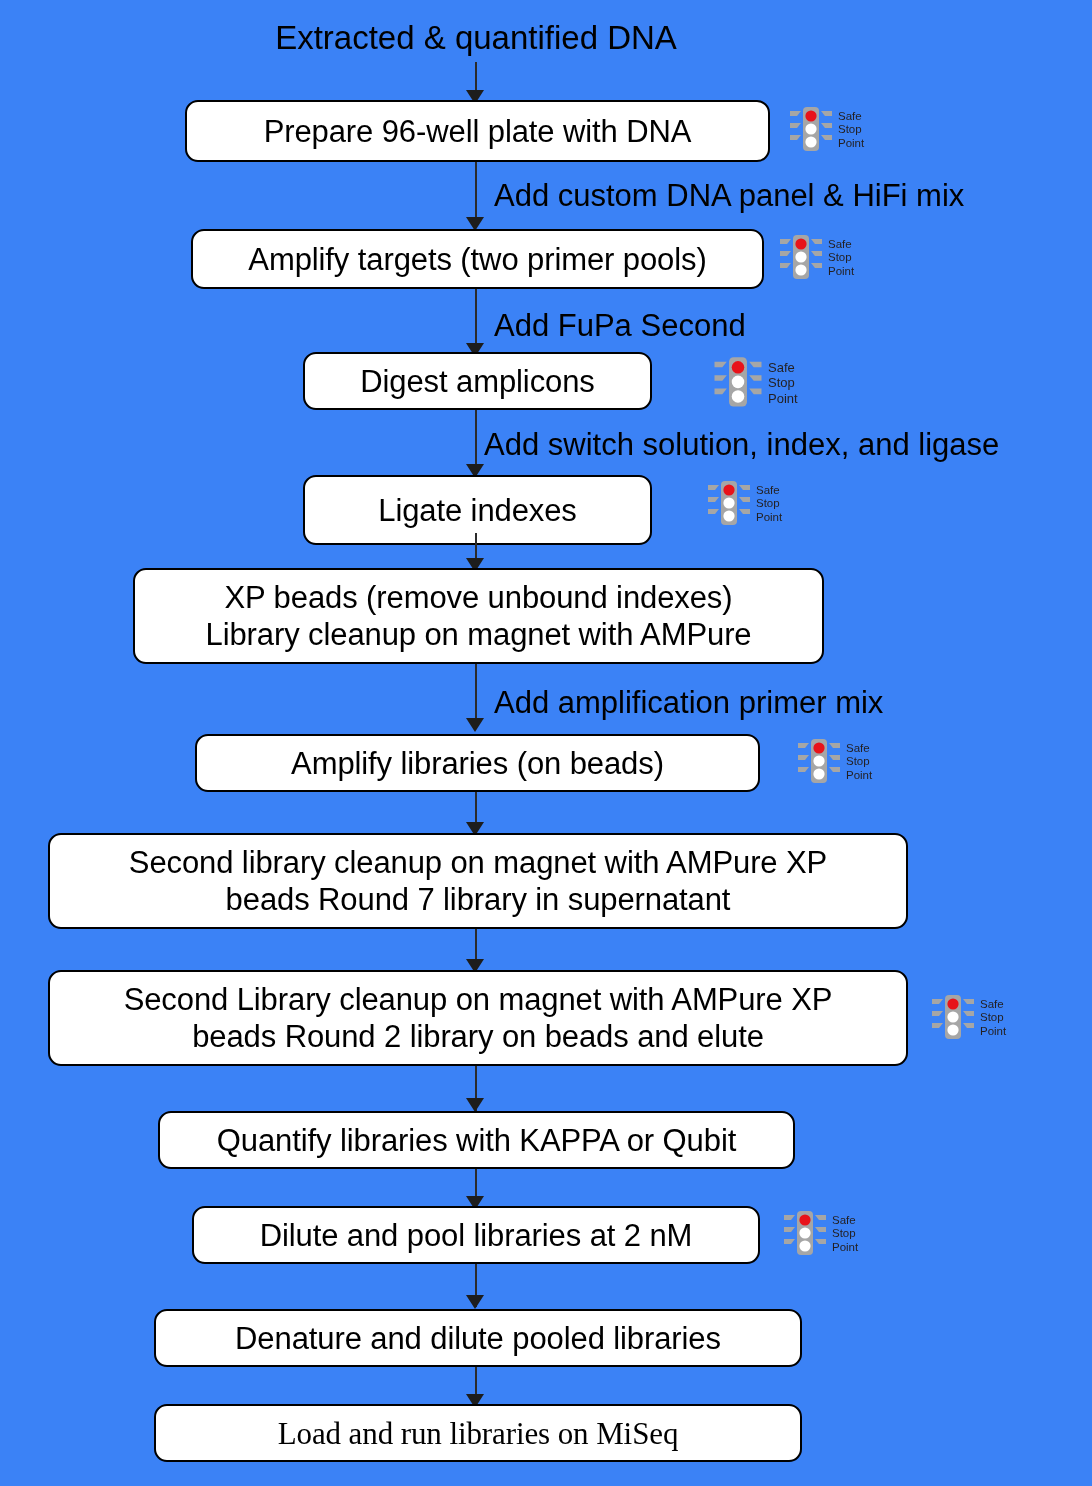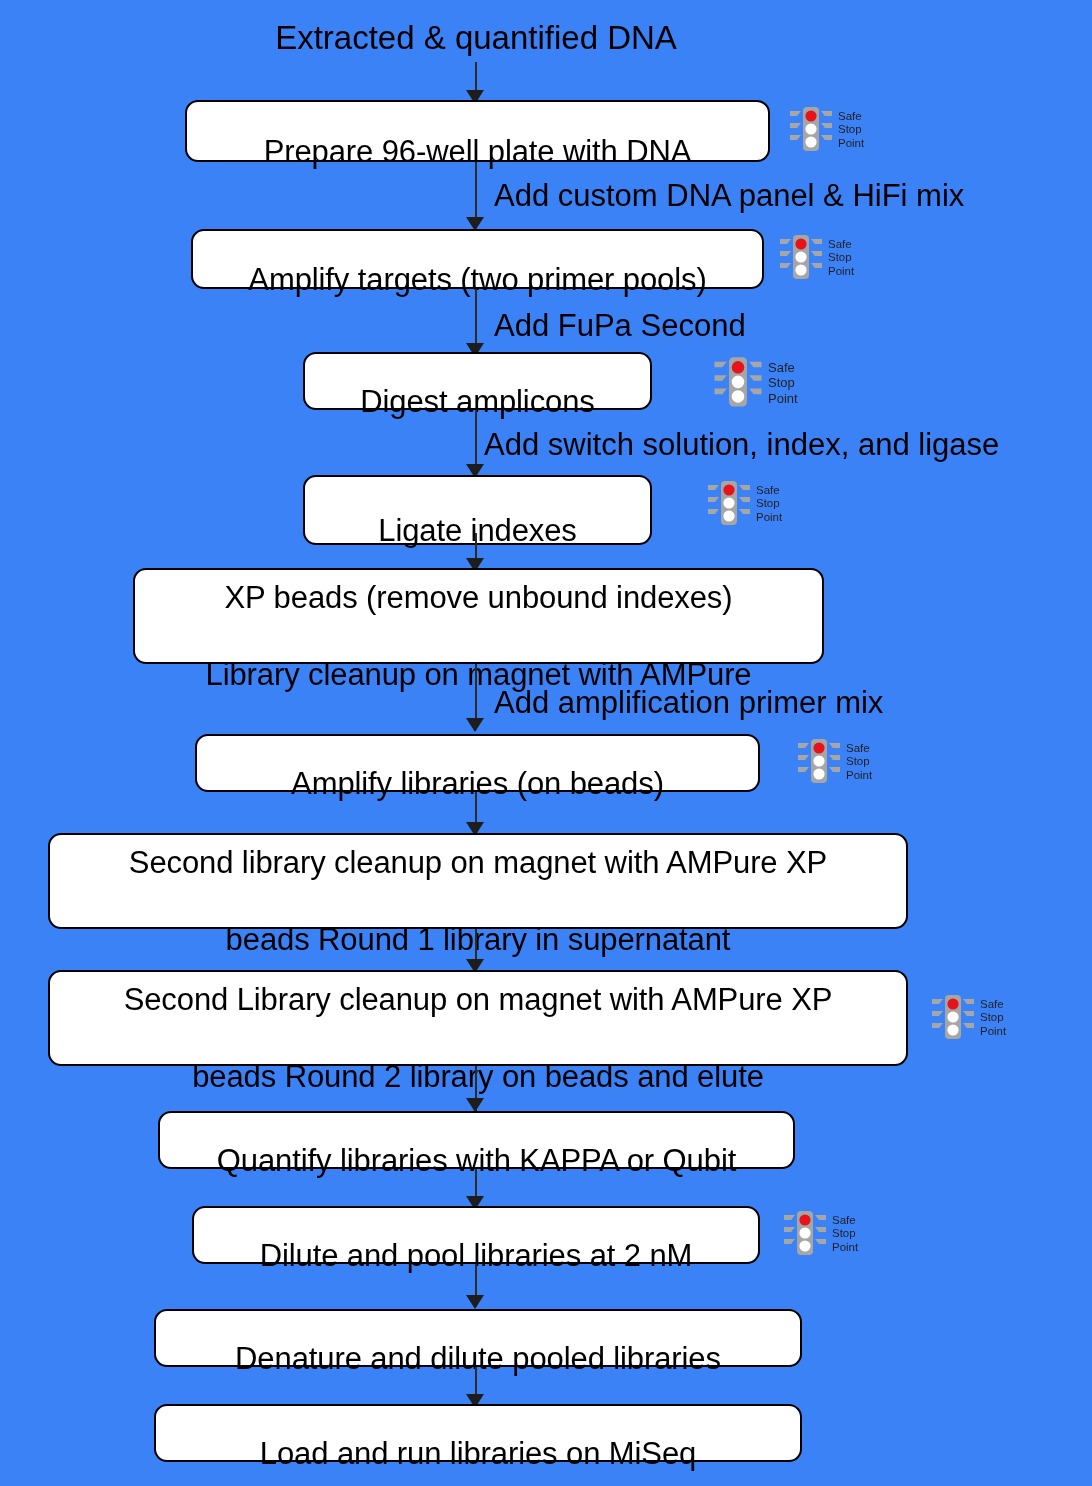--- a/index.html
+++ b/index.html
@@ -40,21 +40,21 @@
     background: #ffffff;
     display: flex;
     align-items: center;
     justify-content: center;
     text-align: center;
     font-size: 31px;
     line-height: 37px;
     padding: 2px 10px;
     letter-spacing: -0.1px;
   }
-  .node .node-text { display: block; margin-top: 40px; }
+  .node .node-text { display: block; }
 
   
   .connector {
     position: absolute;
     width: 0;
     border-left: 2px solid #2b2b2b;
   }
   .arrowhead {
     position: absolute;
     width: 0;
@@ -248,21 +248,21 @@
       <span>Stop</span>
       <span>Point</span>
     </span>
   </div>
 
   <div class="connector" style="left:475px; top:792px; height:40px;"></div>
   <div class="arrowhead" style="left:466px; top:822px;"></div>
 
   <div class="node" style="left:48px; top:833px; width:860px; height:96px; flex-direction:column;">
     <span class="node-text">Second library cleanup on magnet with AMPure XP</span>
-    <span class="node-text">beads Round 1 library in supernatant</span>
+    <span class="node-text">beads Round 7 library in supernatant</span>
   </div>
 
   <div class="connector" style="left:475px; top:929px; height:40px;"></div>
   <div class="arrowhead" style="left:466px; top:959px;"></div>
 
   <div class="node" style="left:48px; top:970px; width:860px; height:96px; flex-direction:column;">
     <span class="node-text">Second Library cleanup on magnet with AMPure XP</span>
     <span class="node-text">beads Round 2 library on beads and elute</span>
   </div>
   <div class="stop-marker" style="left:930px; top:993px;">
@@ -325,17 +325,17 @@
   <div class="connector" style="left:475px; top:1264px; height:43px;"></div>
   <div class="arrowhead" style="left:466px; top:1295px;"></div>
 
   <div class="node" style="left:154px; top:1309px; width:648px; height:58px;">
     <span class="node-text">Denature and dilute pooled libraries</span>
   </div>
 
   <div class="connector" style="left:475px; top:1367px; height:38px;"></div>
   <div class="arrowhead" style="left:466px; top:1394px;"></div>
 
-  <div class="node" style="left:154px; top:1404px; width:648px; height:58px;">
+  <div class="node" style="left:154px; top:1404px; width:648px; height:58px;font-family:Liberation Serif, serif;">
     <span class="node-text">Load and run libraries on MiSeq</span>
   </div>
 
 </div>
 
 </body></html>

